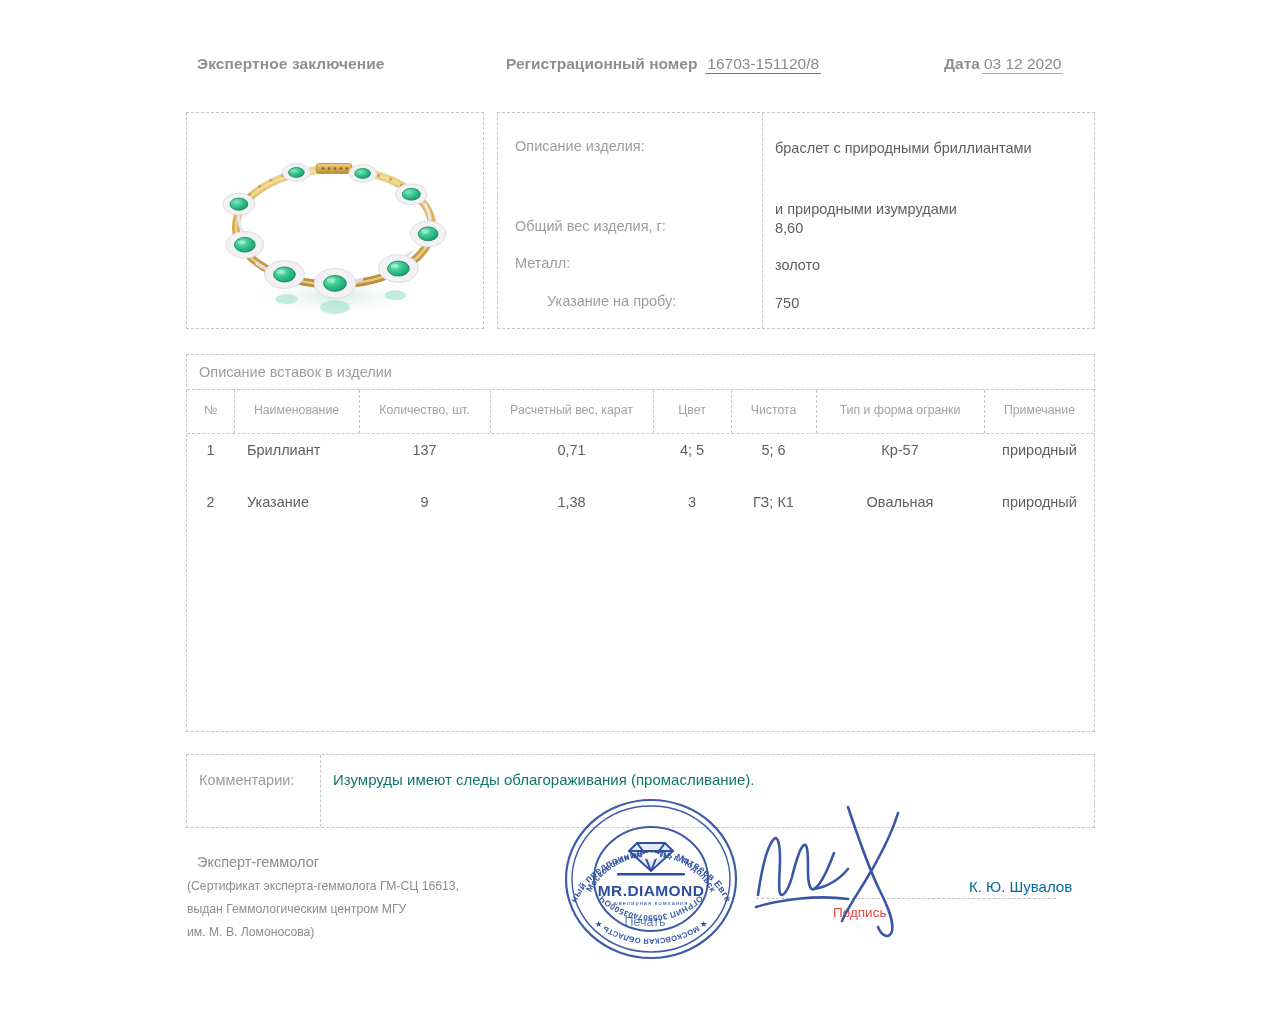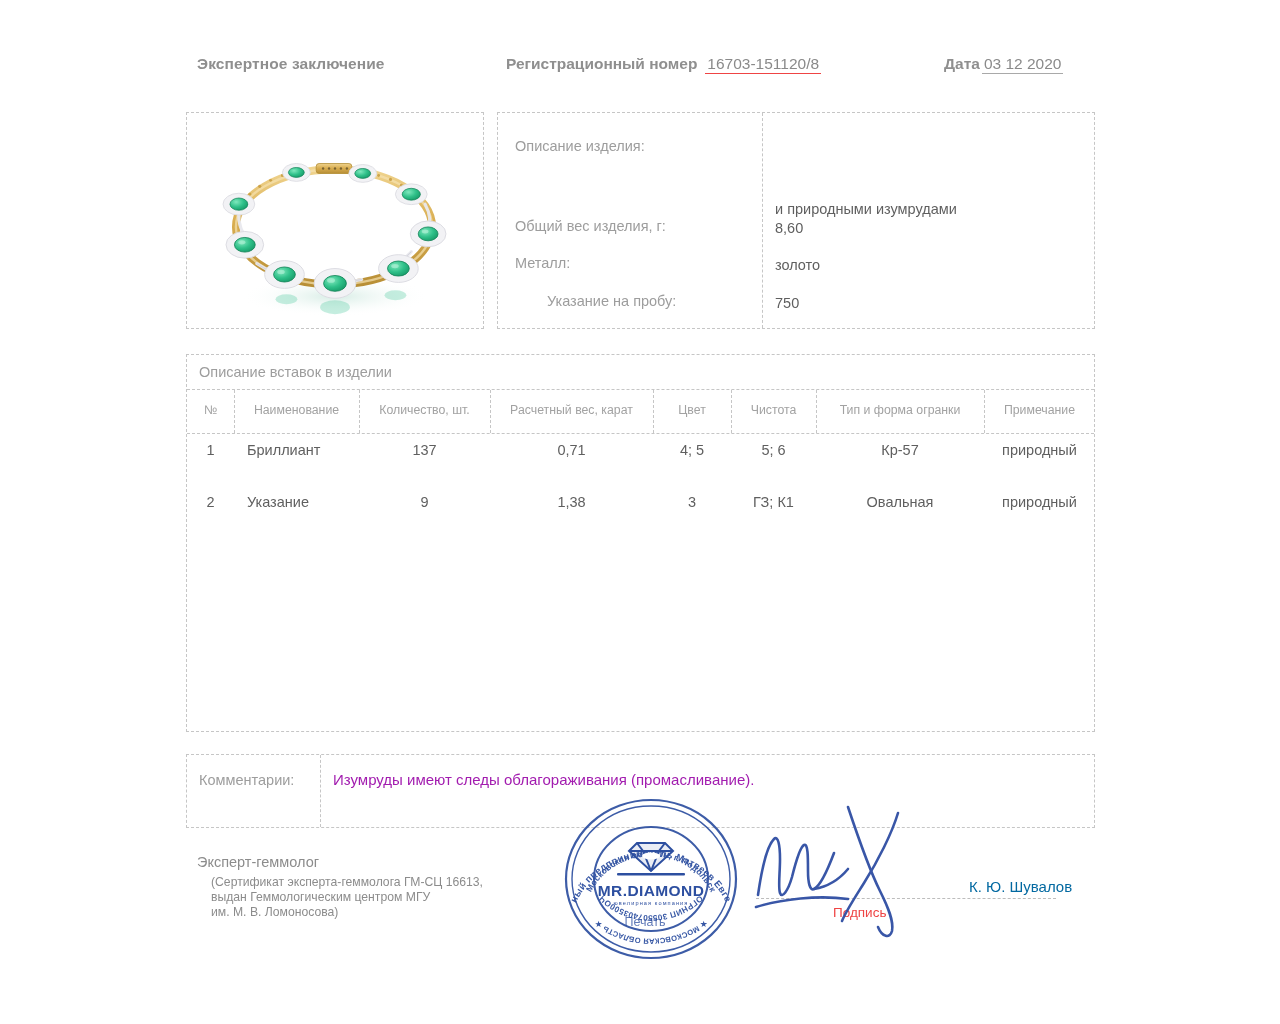--- a/index.html
+++ b/index.html
@@ -203,21 +203,21 @@
     top: 17px;
     font-size: 14.5px;
     color: #9d9d9d;
     white-space: nowrap;
   }
   .comments-text {
     position: absolute;
     left: 146px;
     top: 16px;
     font-size: 15px;
-    color: #a21caf;
+    color: #0f766e;
     white-space: nowrap;
     text-align: center;
   }
 
   
   .footer {
     position: absolute;
     left: 186px;
     top: 848px;
     width: 909px;
@@ -226,25 +226,25 @@
   .expert-title {
     position: absolute;
     left: 11px;
     top: 6px;
     font-size: 14.5px;
     color: #8c8c8c;
     white-space: nowrap;
   }
   .expert-cert {
     position: absolute;
-    left: 25px;
+    left: 1px;
     top: 27px;
     font-size: 12.2px;
     color: #8c8c8c;
-    line-height: 15px;
+    line-height: 23px;
     white-space: pre-line;
   }
   .sign-line {
     position: absolute;
     left: 570px;
     top: 50px;
     width: 300px;
     border-top: 1px dashed #bdbdbd;
   }
   .sign-label {
@@ -426,20 +426,21 @@
           <ellipse cx="210" cy="184" rx="11" ry="5" fill="#45c79a"></ellipse>
         </g>
       </g>
     </svg>
   </div>
 
   <div class="desc-box dashed">
     <div class="desc-divider"></div>
 
     <div class="desc-label" style="top:25px;">Описание изделия:</div>
+    <div class="desc-value" style="top:25px;">браслет с природными бриллиантами</div>
     <div class="desc-value" style="top:46px;margin-top:40px;">и природными изумрудами</div>
 
     <div class="desc-label" style="top:105px;">Общий вес изделия, г:</div>
     <div class="desc-value" style="top:105px;">8,60</div>
 
     <div class="desc-label" style="top:142px;">Металл:</div>
     <div class="desc-value" style="top:142px;">золото</div>
 
     <div class="desc-label" style="top:180px;margin-left:32px;">Указание на пробу:</div>
     <div class="desc-value" style="top:180px;">750</div>

